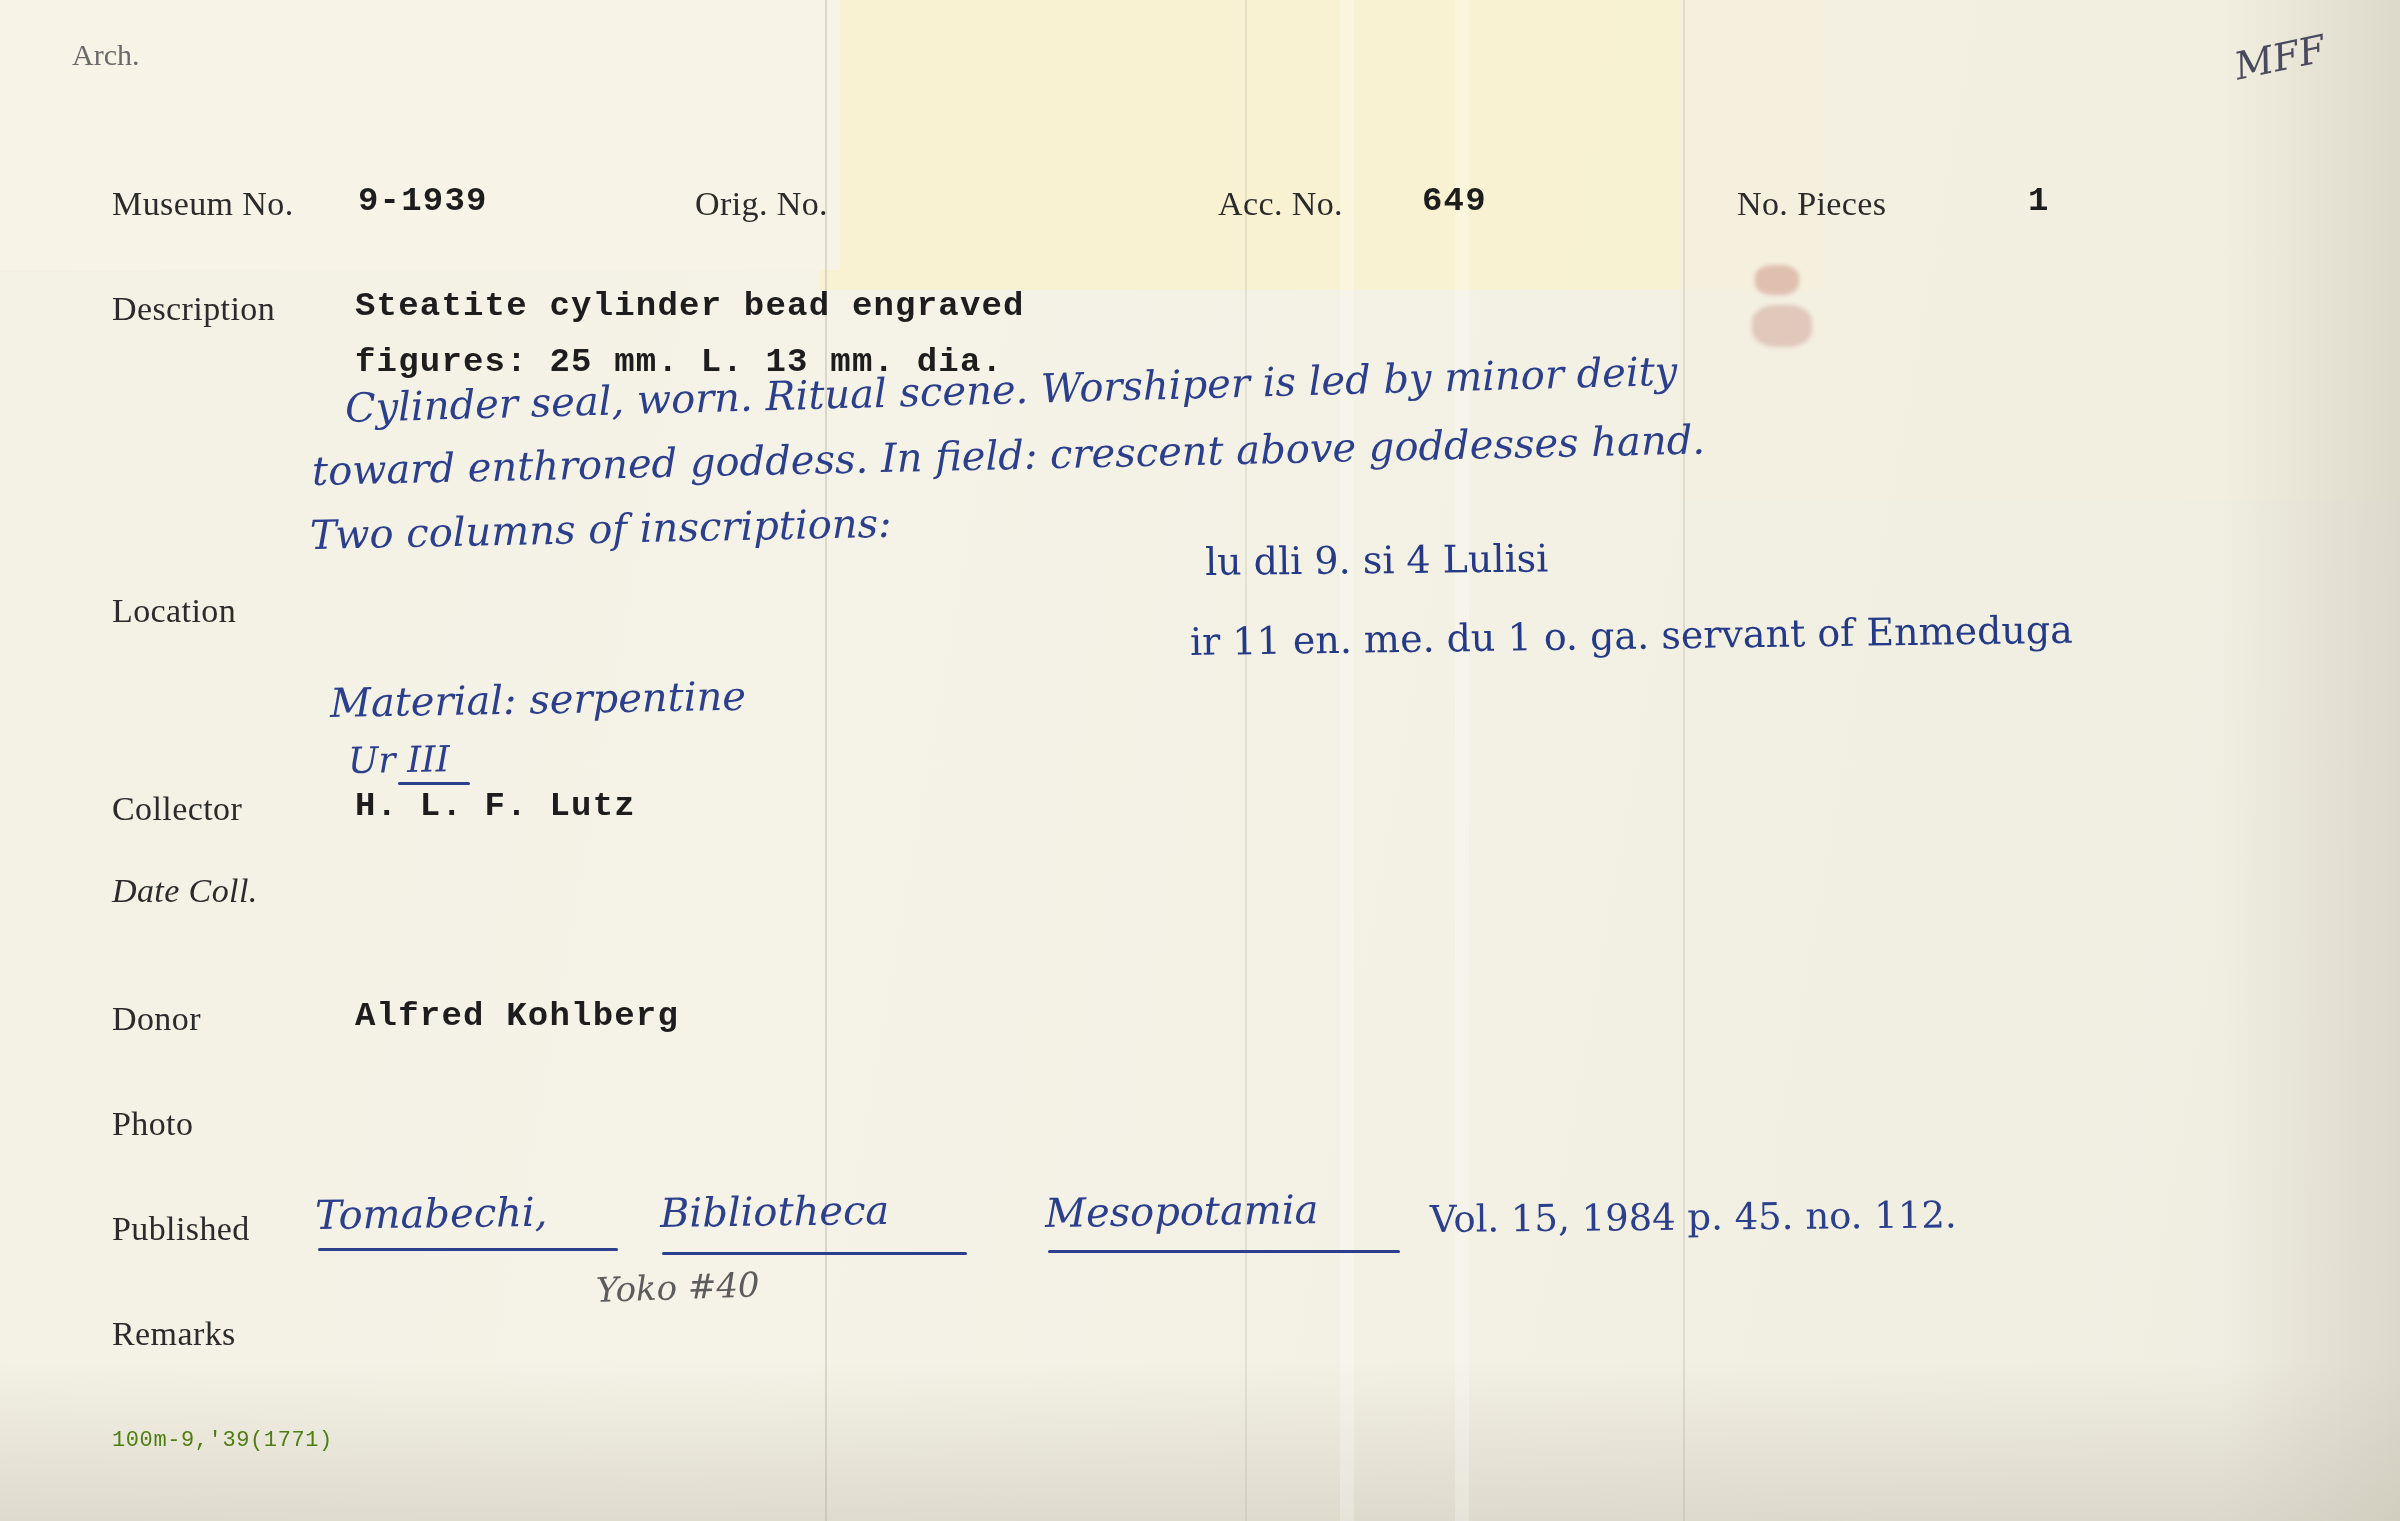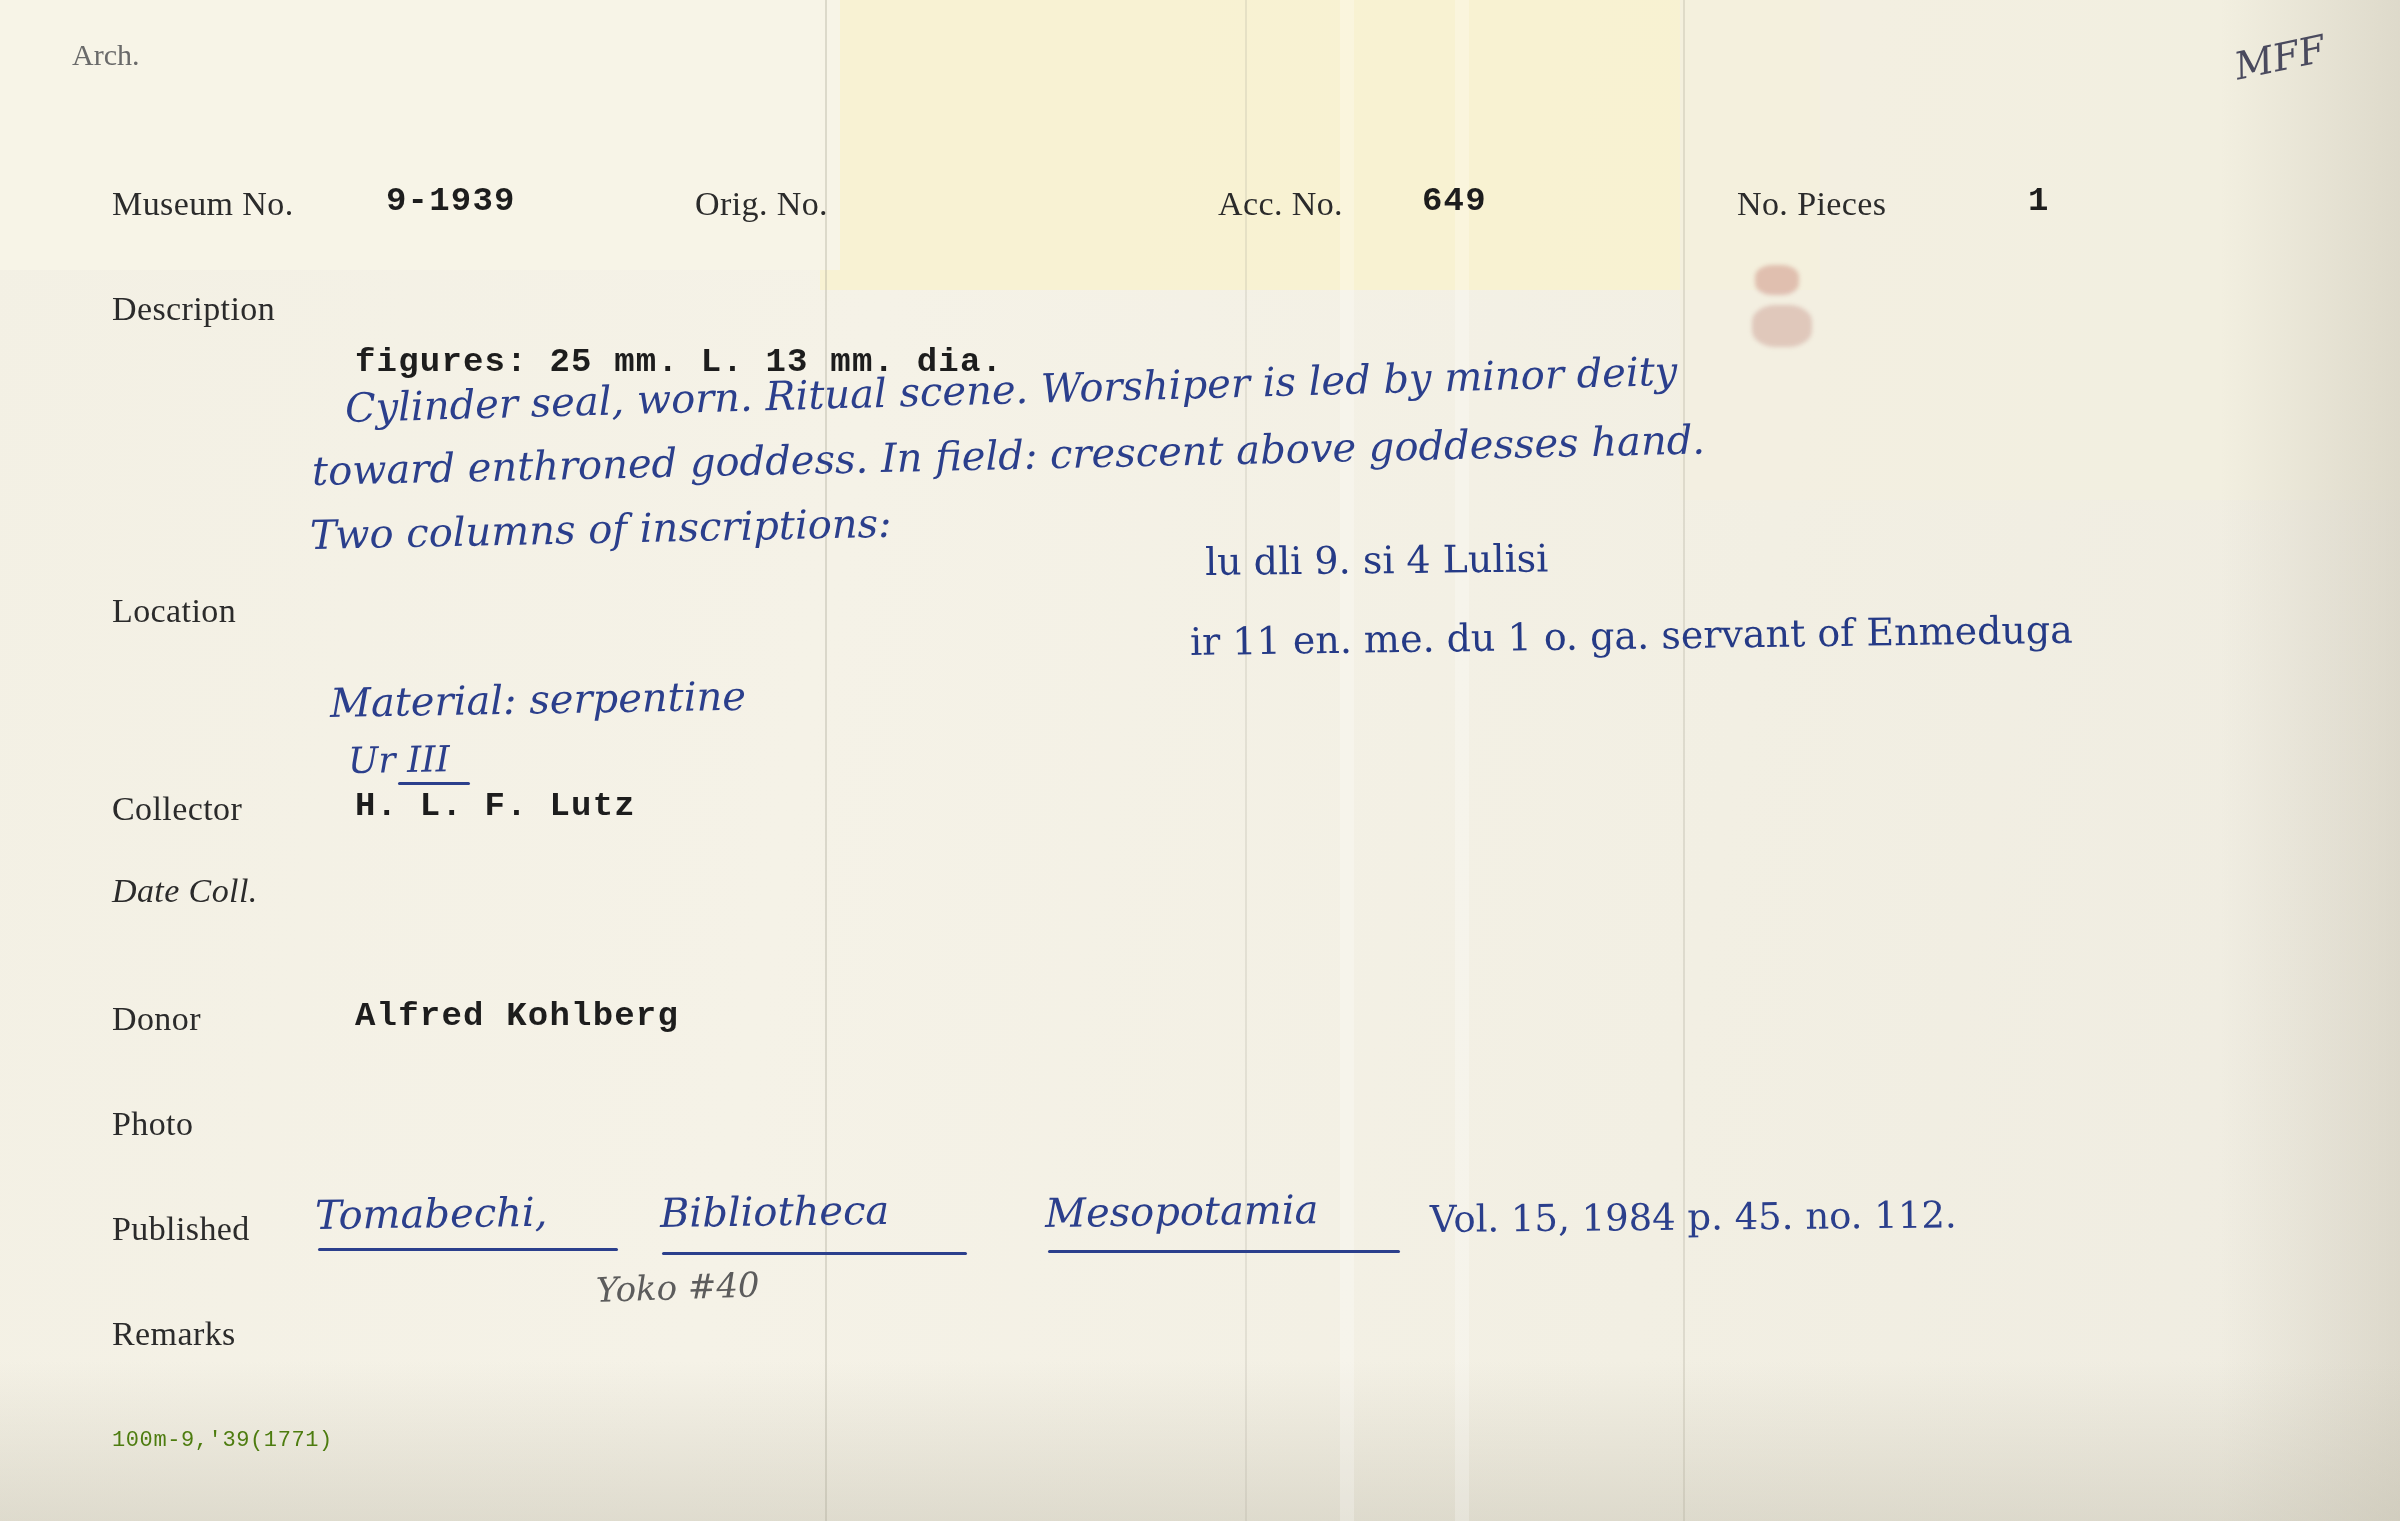--- a/index.html
+++ b/index.html
@@ -155,32 +155,33 @@
 
   <div class="ink-blot" style="left:1755px; top:265px; width:44px; height:30px; background:rgba(180,80,70,.30);"></div>
   <div class="ink-blot" style="left:1752px; top:305px; width:60px; height:42px; background:rgba(170,90,80,.26);"></div>
 
   <div class="layer">
 
     <div class="hand arch" style="left:72px; top:38px;">Arch.</div>
     <div class="hand corner" style="left:2235px; top:45px; transform:rotate(-12deg);">MFF</div>
 
     <div class="label" style="left:112px; top:185px;">Museum No.</div>
-    <div class="typed" style="left:358px; top:182px;margin-left:28px;">9-1939</div>
+    <div class="typed" style="left:358px; top:182px;">9-1939</div>
 
     <div class="label" style="left:695px; top:185px;">Orig. No.</div>
     <div class="typed" style="left:905px; top:182px;"></div>
 
     <div class="label" style="left:1218px; top:185px;text-align:center;">Acc. No.</div>
     <div class="typed" style="left:1422px; top:182px;">649</div>
 
     <div class="label" style="left:1737px; top:185px;">No. Pieces</div>
     <div class="typed" style="left:2028px; top:182px;">1</div>
 
     <div class="label" style="left:112px; top:290px;">Description</div>
+    <div class="typed" style="left:355px; top:287px;">Steatite cylinder bead engraved</div>
     <div class="typed" style="left:355px; top:343px;">figures:  25 mm. L. 13 mm. dia.</div>
 
     <div class="hand" style="left:345px; top:385px; transform:rotate(-1.6deg);">Cylinder seal, worn. Ritual scene. Worshiper is led by minor deity</div>
     <div class="hand" style="left:312px; top:448px; transform:rotate(-1.3deg);">toward enthroned goddess. In field: crescent above goddesses hand.</div>
     <div class="hand" style="left:310px; top:512px; transform:rotate(-1.2deg);">Two columns of inscriptions:</div>
 
     <div class="hand dark" style="left:1205px; top:540px; font-size:38px; transform:rotate(-0.6deg); font-style:normal;">lu dli 9. si 4    Lulisi</div>
     <div class="hand dark" style="left:1190px; top:620px; font-size:38px; transform:rotate(-0.8deg); font-style:normal;">ir 11 en. me. du 1 o. ga.  servant of Enmeduga</div>
 
     <div class="label" style="left:112px; top:592px;">Location</div>

